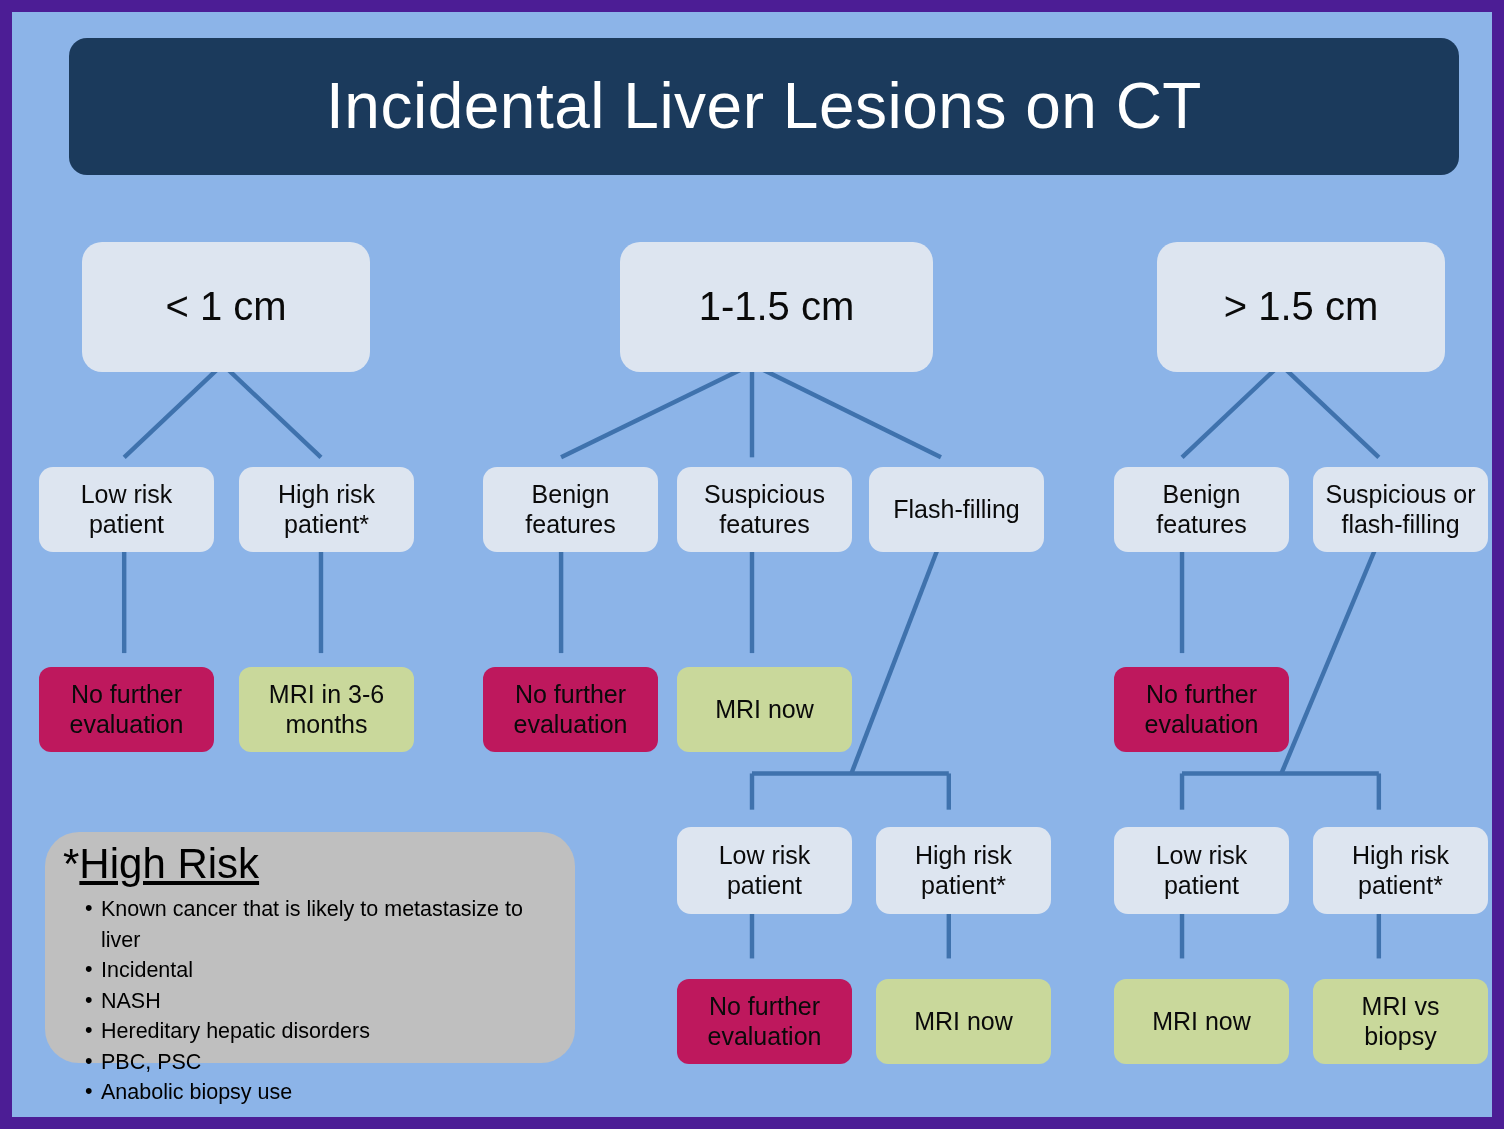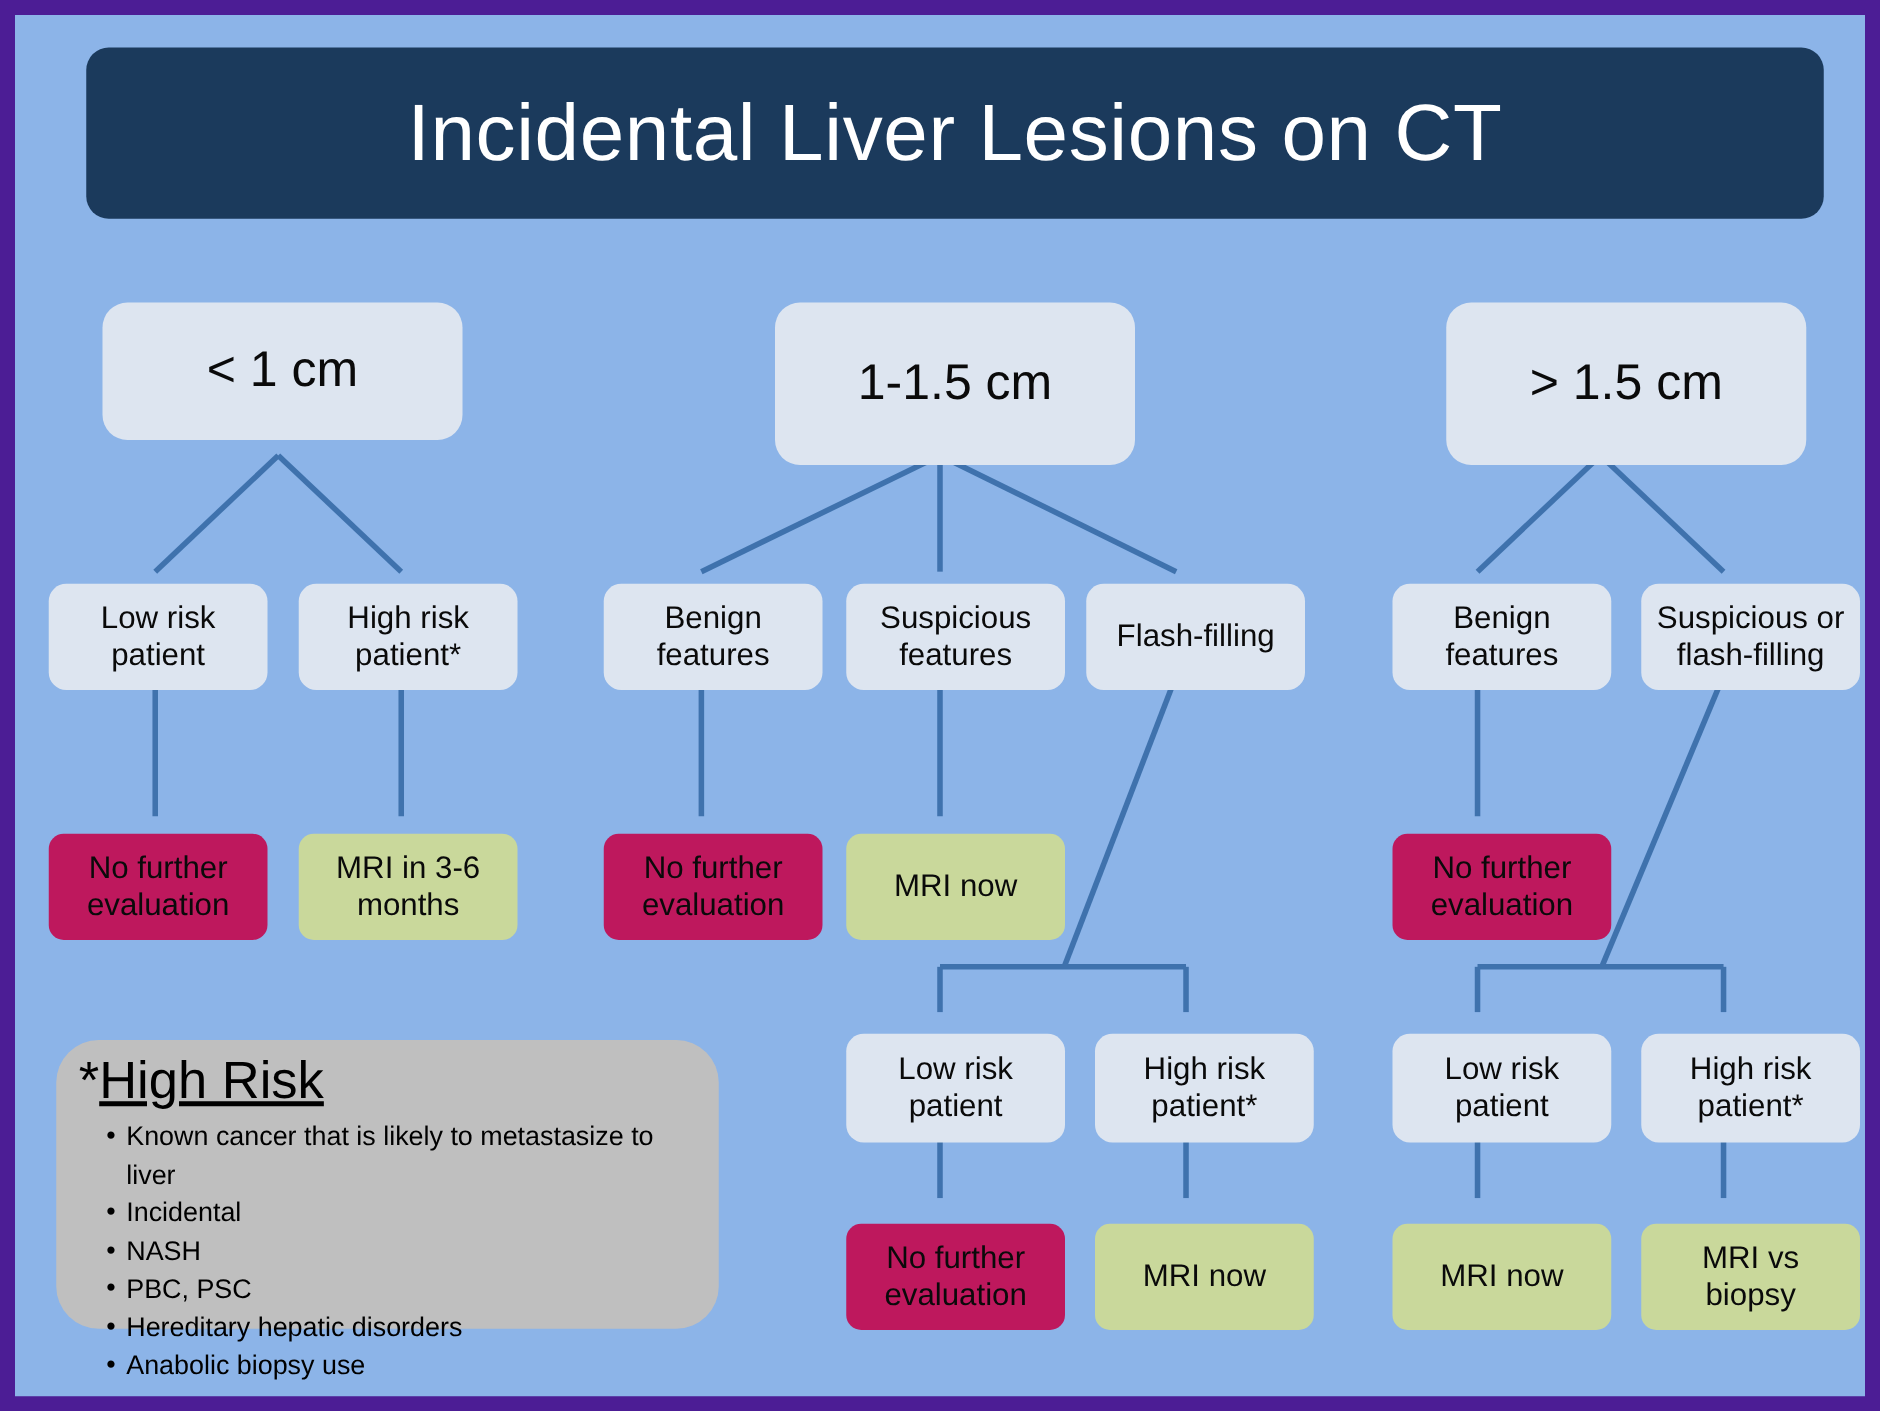--- a/index.html
+++ b/index.html
@@ -168,41 +168,41 @@
 
       <path d="M 1189 902 L 1189 967"></path>
       <path d="M 1389 902 L 1389 967"></path>
     </g>
   </svg>
 
   <div class="title-banner">
     <span class="title-text">Incidental Liver Lesions on CT</span>
   </div>
 
-  <div class="node size-node" style="left:70px; top:230px; width:288px; height:110px;">
+  <div class="node size-node" style="left:70px; top:230px; width:288px; height:130px;">
     <span class="node-label">&lt; 1 cm</span>
   </div>
 
   <div class="node feature-node" style="left:27px; top:455px; width:175px; height:85px;">
     <span class="node-label">Low risk<br>patient</span>
   </div>
 
   <div class="node feature-node" style="left:227px; top:455px; width:175px; height:85px;">
     <span class="node-label">High risk<br>patient*</span>
   </div>
 
   <div class="node outcome-red" style="left:27px; top:655px; width:175px; height:85px;">
     <span class="node-label">No further<br>evaluation</span>
   </div>
 
   <div class="node outcome-green" style="left:227px; top:655px; width:175px; height:85px;">
     <span class="node-label">MRI in 3-6<br>months</span>
   </div>
 
-  <div class="node size-node" style="left:608px; top:230px; width:288px; height:130px;align-items:center;">
+  <div class="node size-node" style="left:608px; top:230px; width:313px; height:130px;align-items:center;">
     <span class="node-label">1-1.5 cm</span>
   </div>
 
   <div class="node feature-node" style="left:471px; top:455px; width:175px; height:85px;">
     <span class="node-label">Benign<br>features</span>
   </div>
 
   <div class="node feature-node" style="left:665px; top:455px; width:175px; height:85px;">
     <span class="node-label">Suspicious<br>features</span>
   </div>
@@ -266,19 +266,19 @@
   <div class="node outcome-green" style="left:1301px; top:967px; width:175px; height:85px;">
     <span class="node-label">MRI vs<br>biopsy</span>
   </div>
 
   <div class="legend-box">
     <div class="legend-title"><span>*</span><span class="underlined">High Risk</span></div>
     <ul class="legend-list">
       <li>Known cancer that is likely to metastasize to liver</li>
       <li>Incidental</li>
       <li>NASH</li>
+      <li>Hereditary hepatic disorders</li>
       <li>PBC, PSC</li>
-      <li>Hereditary hepatic disorders</li>
       <li>Anabolic biopsy use</li>
     </ul>
   </div>
 
 </div>
 
 </body></html>

